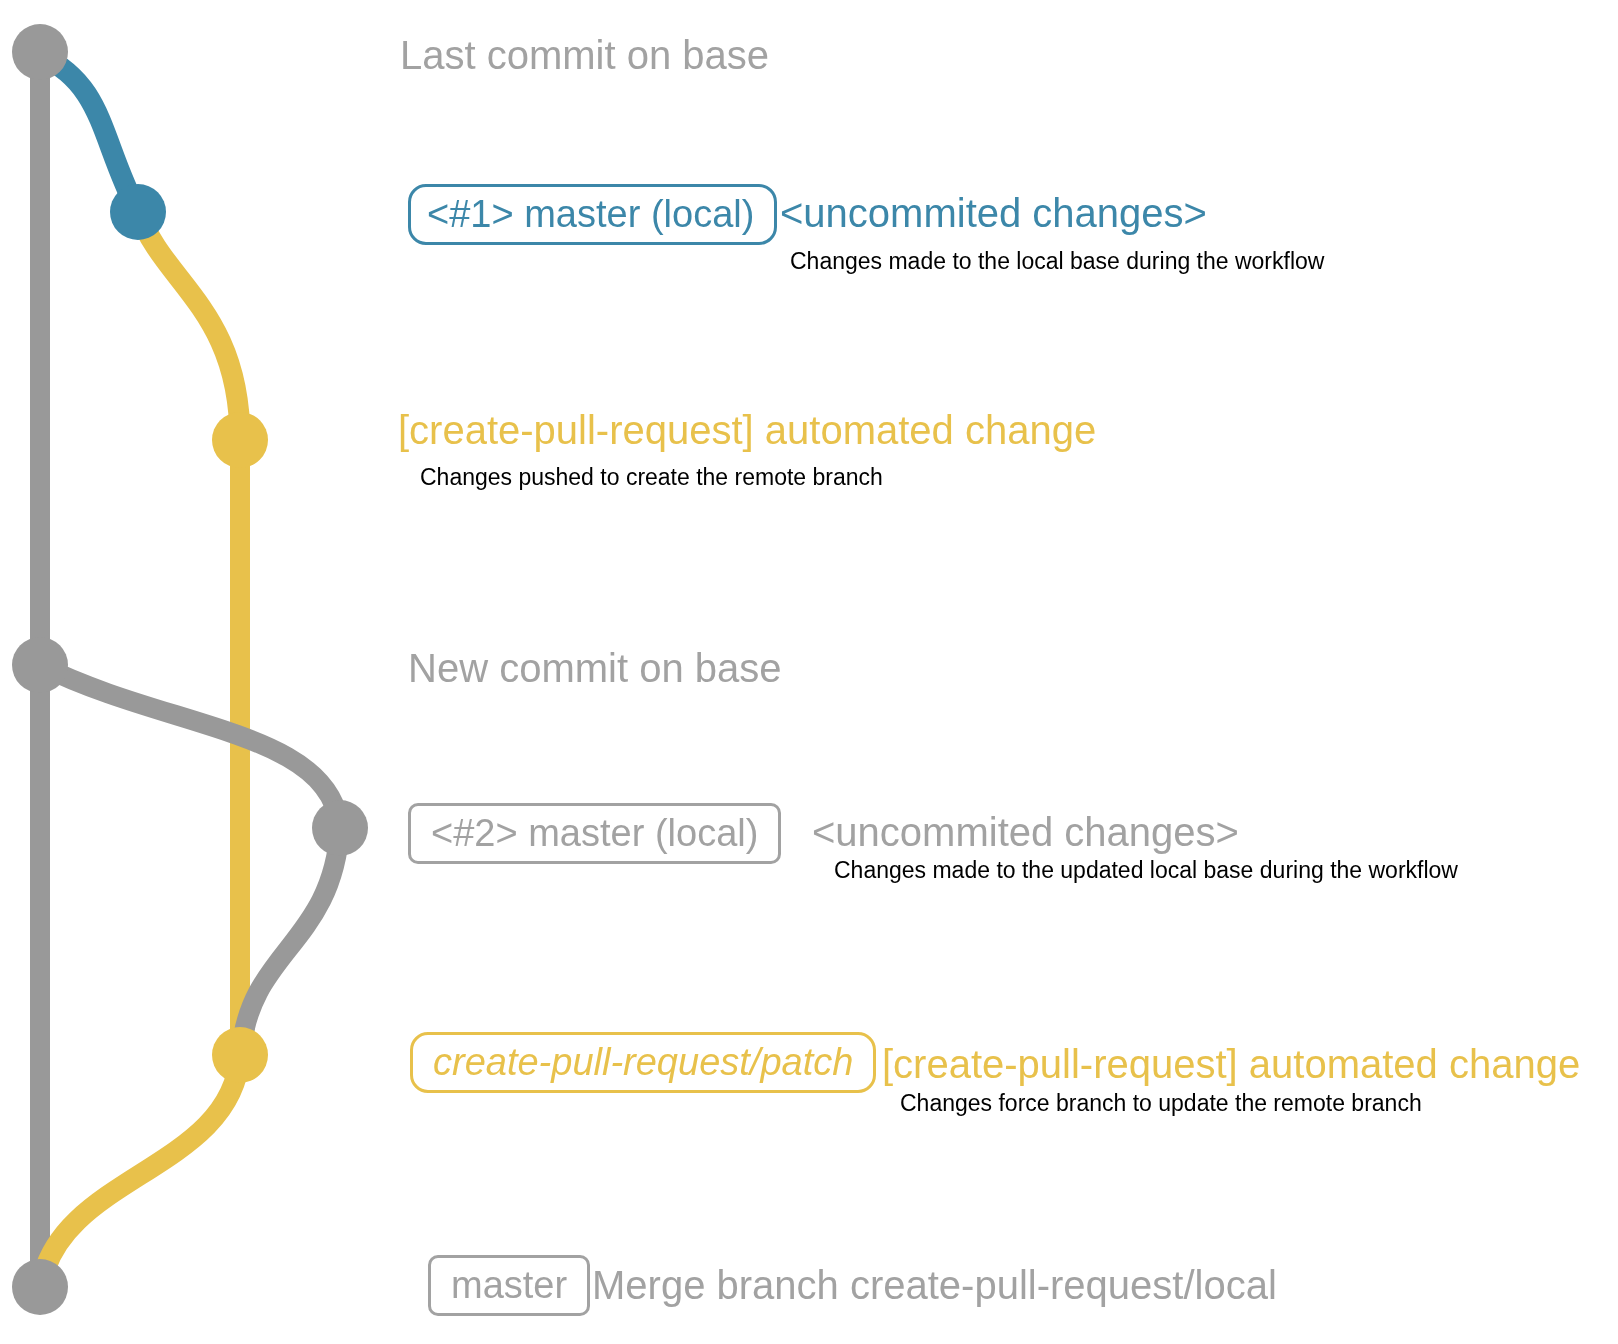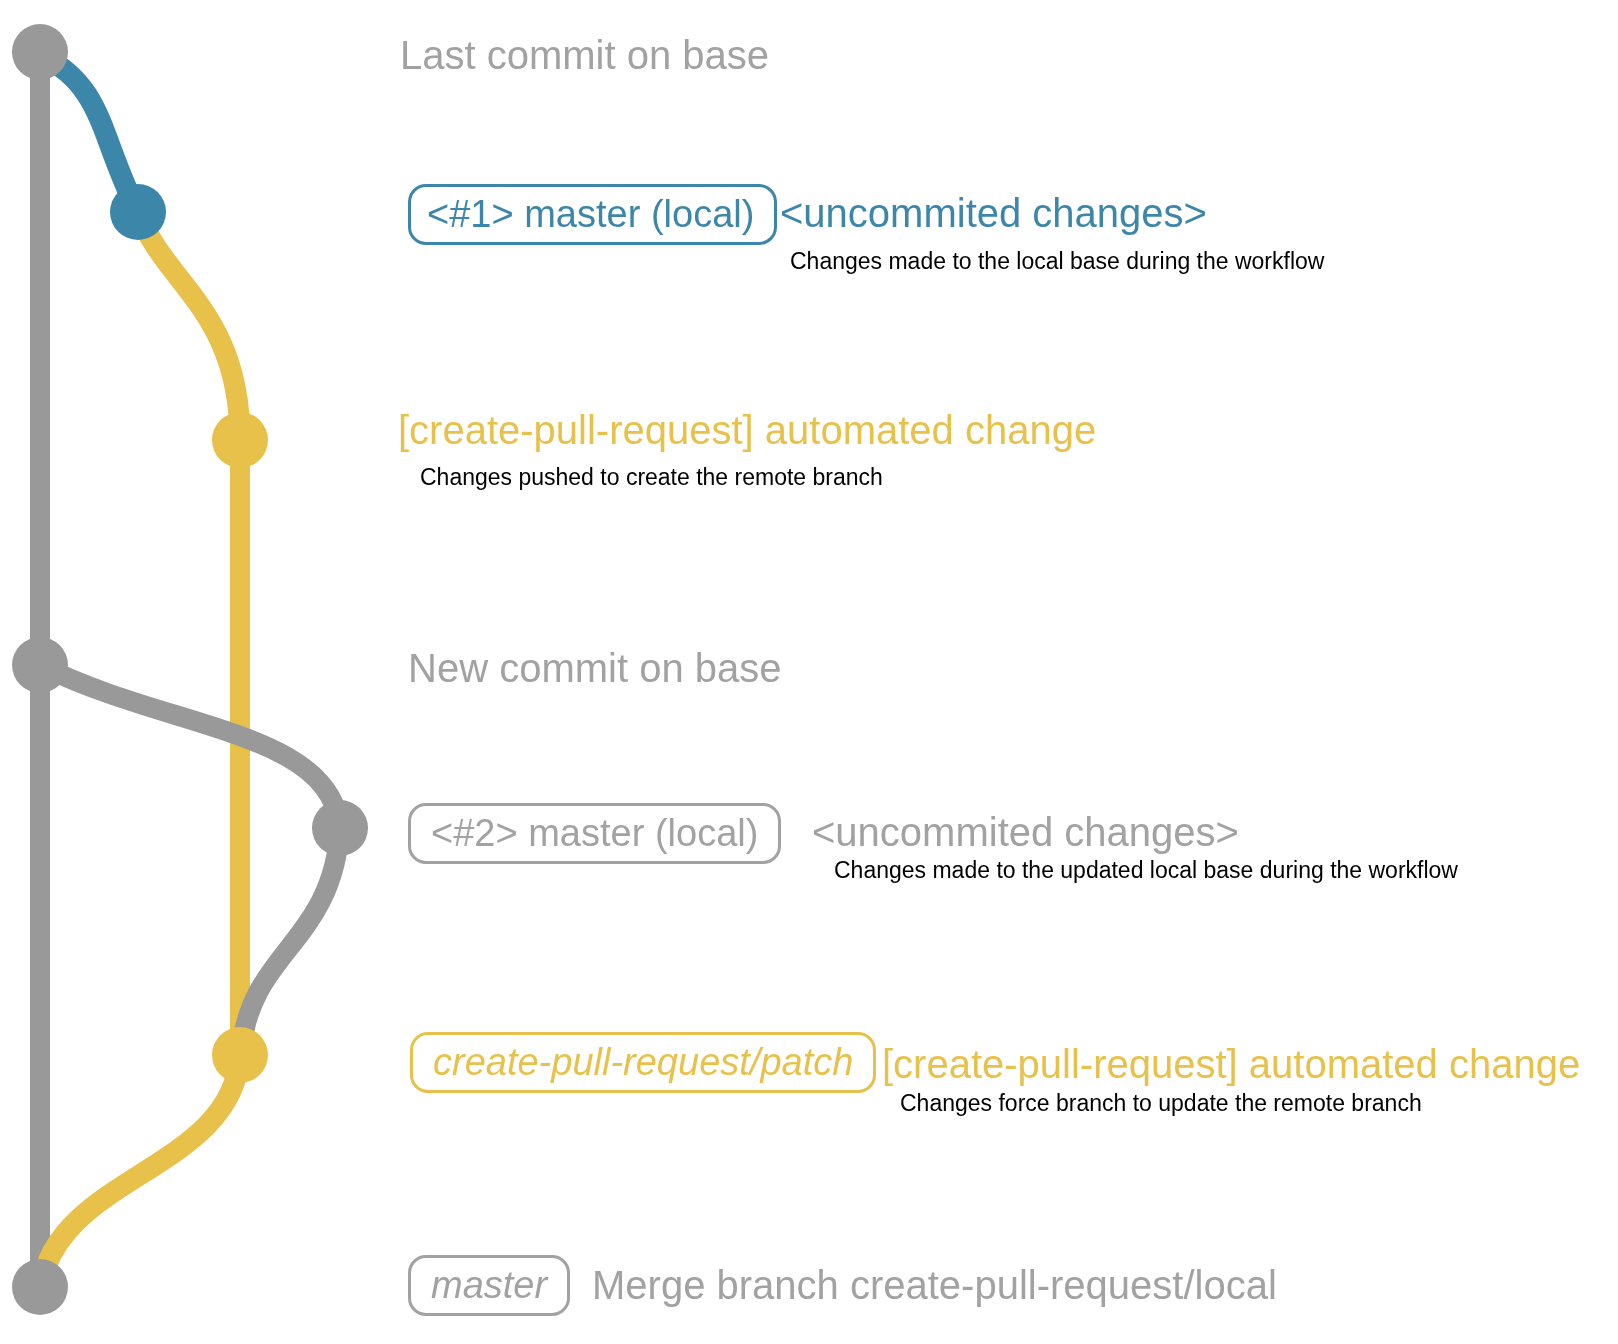--- a/index.html
+++ b/index.html
@@ -35,21 +35,21 @@
   }
   .badge {
     display: inline-block;
     border: 3px solid;
     border-radius: 18px;
     padding: 5px 20px;
     font-size: 38px;
     line-height: 45px;
   }
   .badge-blue   { color: var(--blue);   border-color: var(--blue); }
-  .badge-gray   { color: var(--label-gray); border-color: var(--label-gray); }
+  .badge-gray   { color: var(--label-gray); border-color: var(--label-gray); border-radius: 10px; }
   .badge-yellow { color: var(--yellow); border-color: var(--yellow); font-style: italic; }
 
   .note {
     font-size: 40px;
     line-height: 46px;
   }
   .note-blue   { color: var(--blue); }
   .note-gray   { color: var(--label-gray); }
   .note-yellow { color: var(--yellow); }
 
@@ -102,16 +102,16 @@
   <div class="abs caption" style="left:400px; top:644px;margin-left:8px;">New commit on base</div>
 
   <div class="abs badge badge-gray" style="left:408px; top:803px;">&lt;#2&gt; master (local)</div>
   <div class="abs note note-gray" style="left:812px; top:809px;">&lt;uncommited changes&gt;</div>
   <div class="abs serif-note" style="left:834px; top:852px;">Changes made to the updated local base during the workflow</div>
 
   <div class="abs badge badge-yellow" style="left:410px; top:1032px;">create-pull-request/patch</div>
   <div class="abs note note-yellow" style="left:882px; top:1041px;">[create-pull-request] automated change</div>
   <div class="abs serif-note" style="left:900px; top:1085px;">Changes force branch to update the remote branch</div>
 
-  <div class="abs badge badge-gray" style="left:408px; top:1255px;font-style:italic;">master</div>
+  <div class="abs badge badge-gray" style="left:428px; top:1255px;">master</div>
   <div class="abs note note-gray" style="left:592px; top:1262px;">Merge branch create-pull-request/local</div>
 
 </div>
 
 </body></html>

